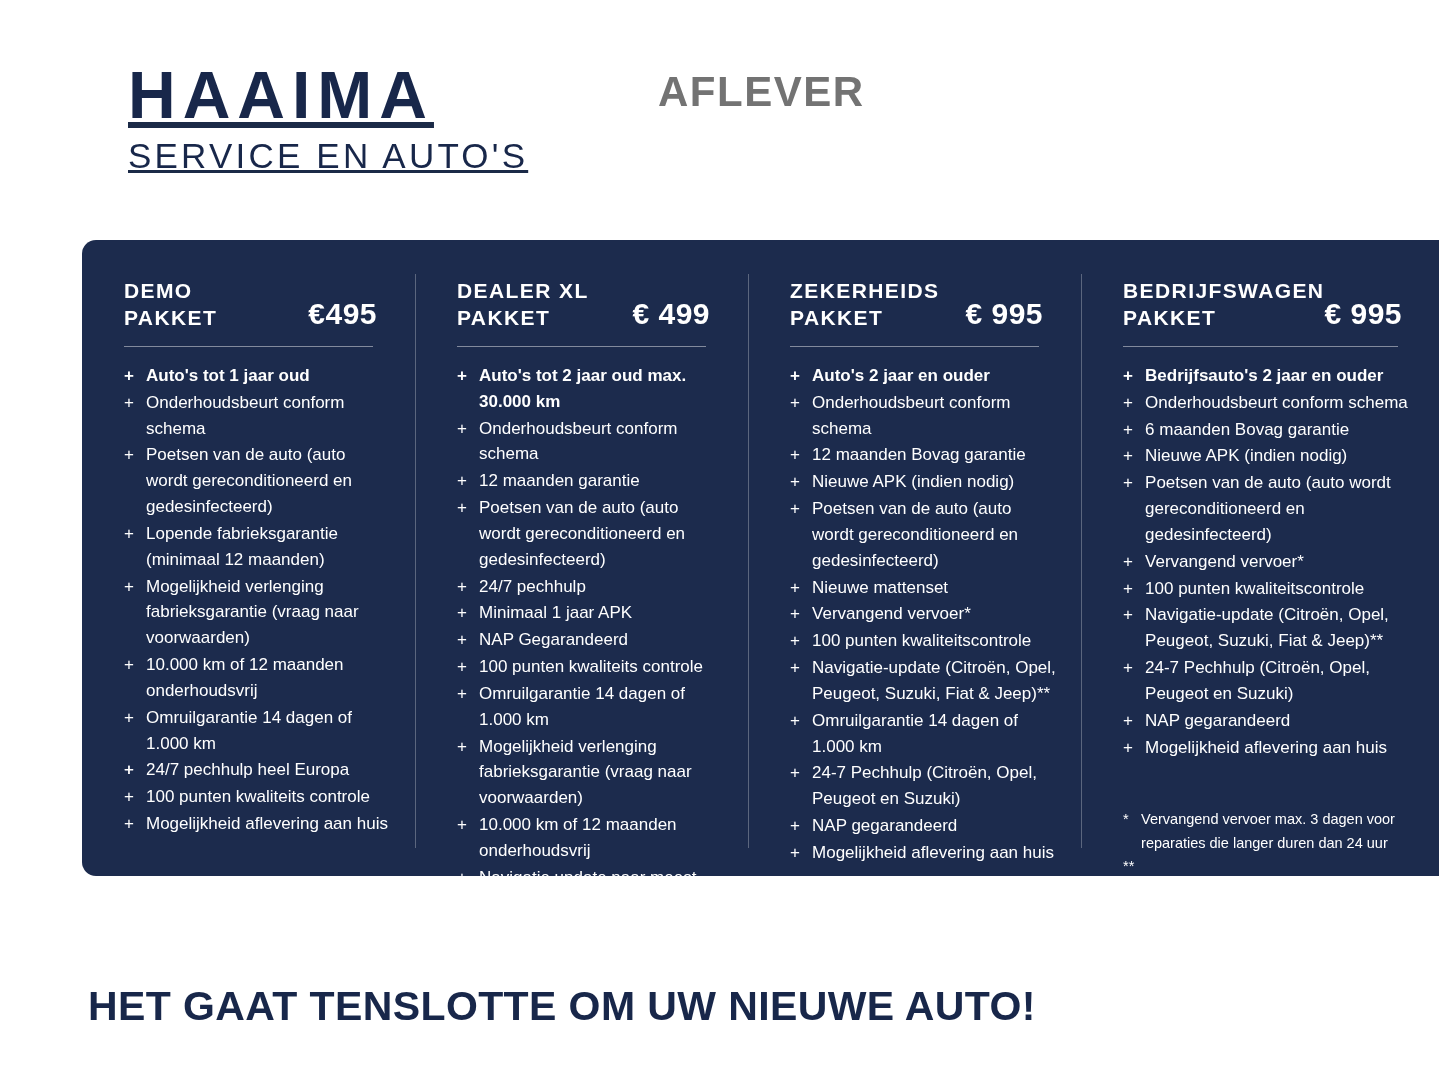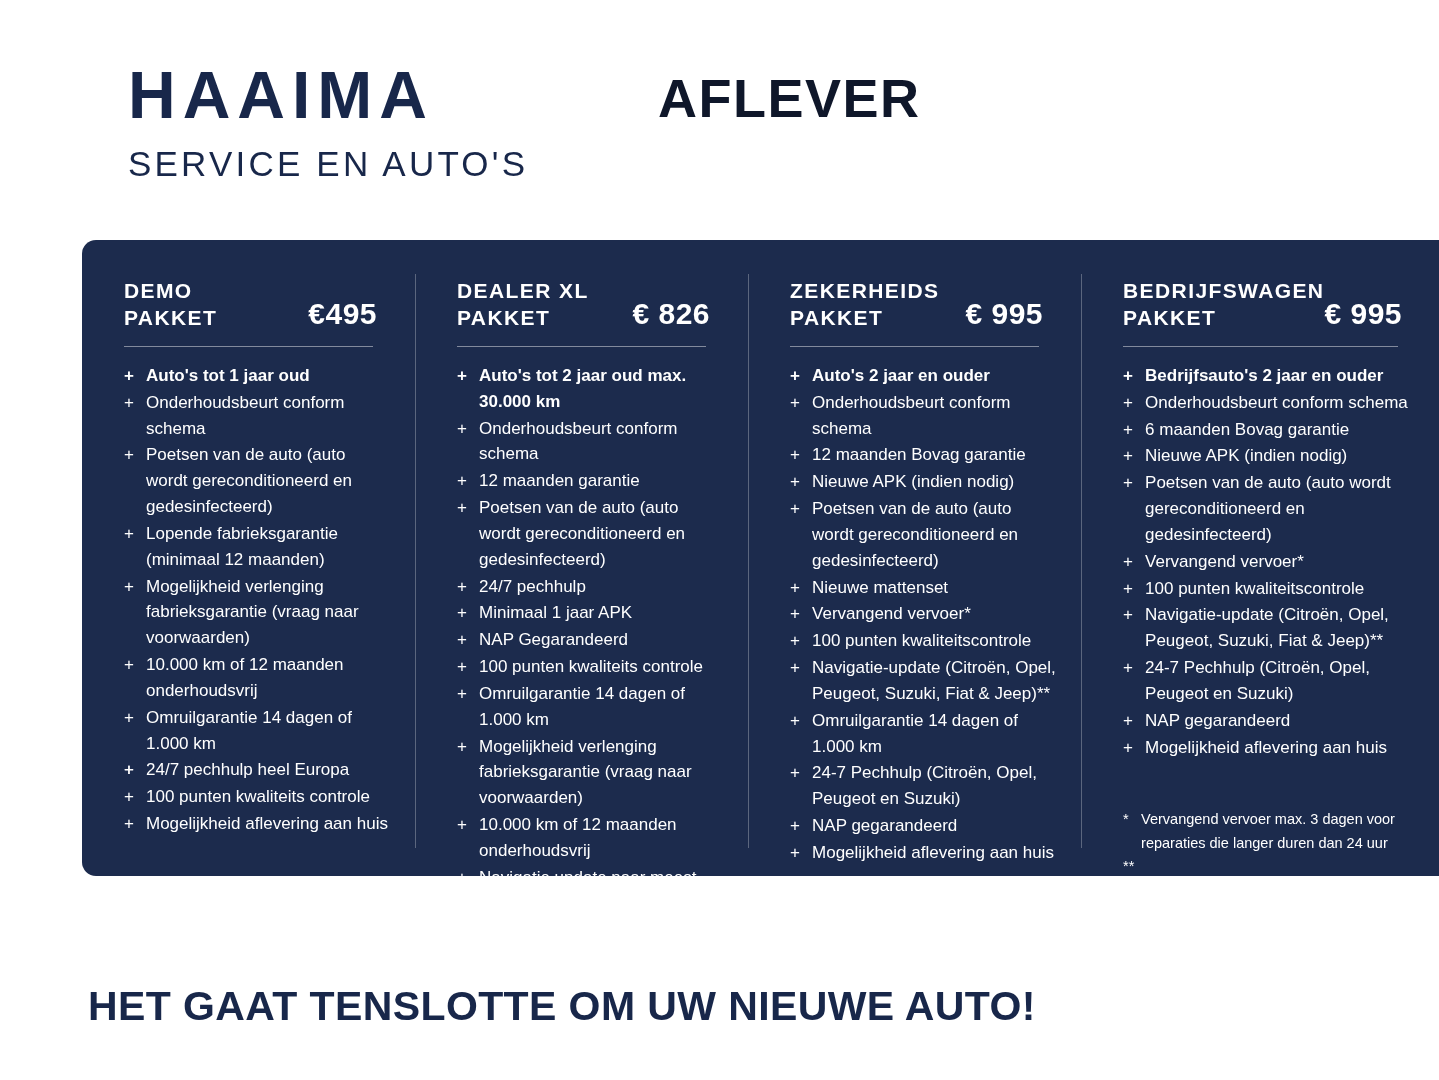--- a/index.html
+++ b/index.html
@@ -22,42 +22,43 @@
     display: flex;
     align-items: flex-start;
     padding: 62px 0 0 128px;
     height: 210px;
   }
   .brand {
     display: flex;
     flex-direction: column;
     justify-content: flex-start;
     width: 500px;
+    text-decoration: underline;
   }
   .brand-name {
     font-size: 66px;
     font-weight: bold;
     letter-spacing: 7px;
     color: #18274a;
     line-height: 1.0;
   }
   .brand-sub {
     font-size: 35px;
     letter-spacing: 3.2px;
     color: #18274a;
-    margin-top: 18px;
+    margin-top: 10px;
     line-height: 1.0;
     font-weight: 400;
   }
   .doc-title {
     margin-left: 30px;
-    font-size: 54px;
+    font-size: 42px;
     font-weight: bold;
     letter-spacing: 1.5px;
-    color: #0f172a;
+    color: #737373;
     line-height: 1.12;
     padding-top: 6px;
   }
 
   
   .panel {
     position: absolute;
     left: 82px;
     top: 240px;
     width: 1358px;
@@ -201,21 +202,21 @@
       <li><span class="plus">+</span><span>Mogelijkheid aflevering aan huis</span></li>
     </ul>
   </div>
 
   <div class="col">
     <div class="col-head">
       <div class="pkg-name">
         <div>DEALER XL</div>
         <div>PAKKET</div>
       </div>
-      <div class="pkg-price">€ 826</div>
+      <div class="pkg-price">€ 499</div>
     </div>
     <div class="rule"></div>
     <ul class="features">
       <li class="bold"><span class="plus">+</span><span>Auto's tot 2 jaar oud max. 30.000 km</span></li>
       <li><span class="plus">+</span><span>Onderhoudsbeurt conform schema</span></li>
       <li><span class="plus">+</span><span>12 maanden garantie</span></li>
       <li><span class="plus">+</span><span>Poetsen van de auto (auto wordt gereconditioneerd en gedesinfecteerd)</span></li>
       <li><span class="plus">+</span><span>24/7 pechhulp</span></li>
       <li><span class="plus">+</span><span>Minimaal 1 jaar APK</span></li>
       <li><span class="plus">+</span><span>NAP Gegarandeerd</span></li>

